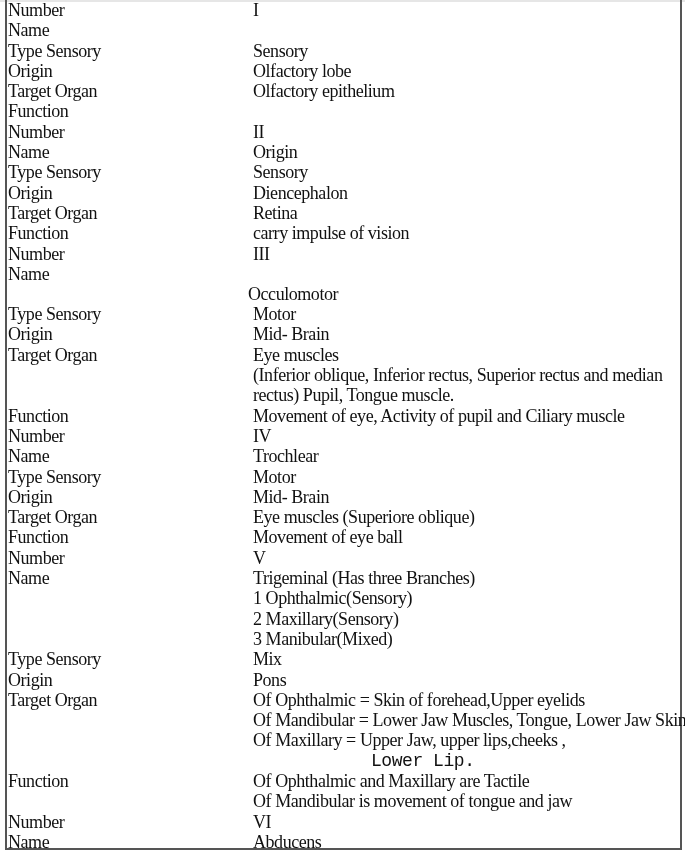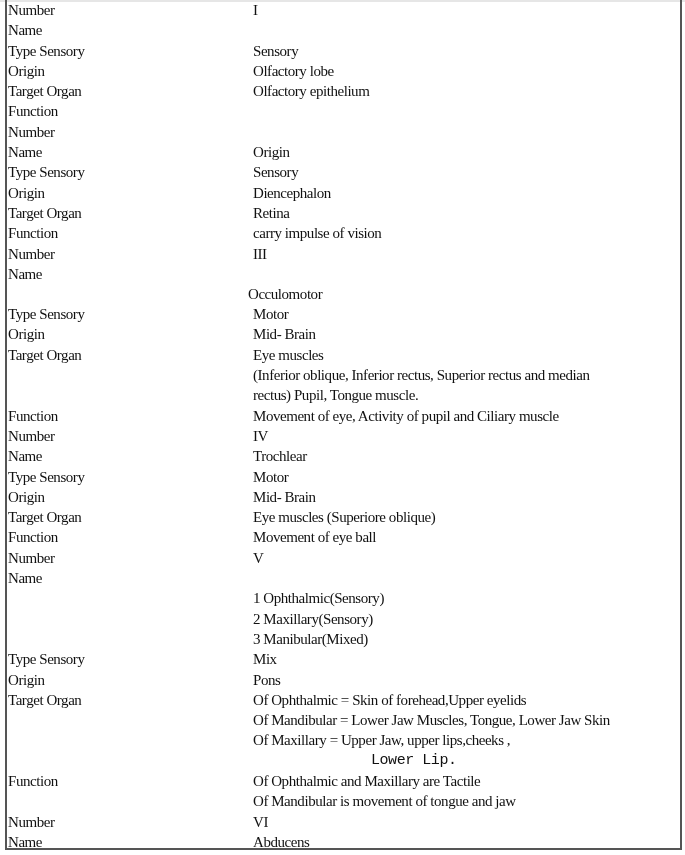--- a/index.html
+++ b/index.html
@@ -34,21 +34,21 @@
     }
     .rows {
       position: absolute;
       left: 7px;
       top: 0px;
       width: 672px;
     }
     .row {
       display: flex;
       align-items: flex-start;
-      font-size: 15px;
+      font-size: 18px;
       line-height: 20.3px;
       letter-spacing: -0.45px;
       white-space: nowrap;
     }
     .label {
       width: 245px;
       flex: 0 0 245px;
       padding-left: 1px;
     }
     .value {
@@ -81,20 +81,21 @@
     </div>
   <div class="row">
       <span class="label">Target  Organ</span>
       <span class="value">Olfactory epithelium</span>
     </div>
   <div class="row">
       <span class="label">Function</span>
     </div>
   <div class="row">
       <span class="label">Number</span>
+      <span class="value">II</span>
     </div>
   <div class="row">
       <span class="label">Name</span>
       <span class="value">Origin</span>
     </div>
   <div class="row">
       <span class="label">Type Sensory</span>
       <span class="value">Sensory</span>
     </div>
   <div class="row">
@@ -164,20 +165,21 @@
   <div class="row">
       <span class="label">Function</span>
       <span class="value">Movement  of eye  ball</span>
     </div>
   <div class="row">
       <span class="label">Number</span>
       <span class="value">V</span>
     </div>
   <div class="row">
       <span class="label">Name</span>
+      <span class="value">Trigeminal    (Has three Branches)</span>
     </div>
   <div class="row">
       <span class="label"></span>
       <span class="value">1 Ophthalmic(Sensory)</span>
     </div>
   <div class="row">
       <span class="label"></span>
       <span class="value">2 Maxillary(Sensory)</span>
     </div>
   <div class="row">

